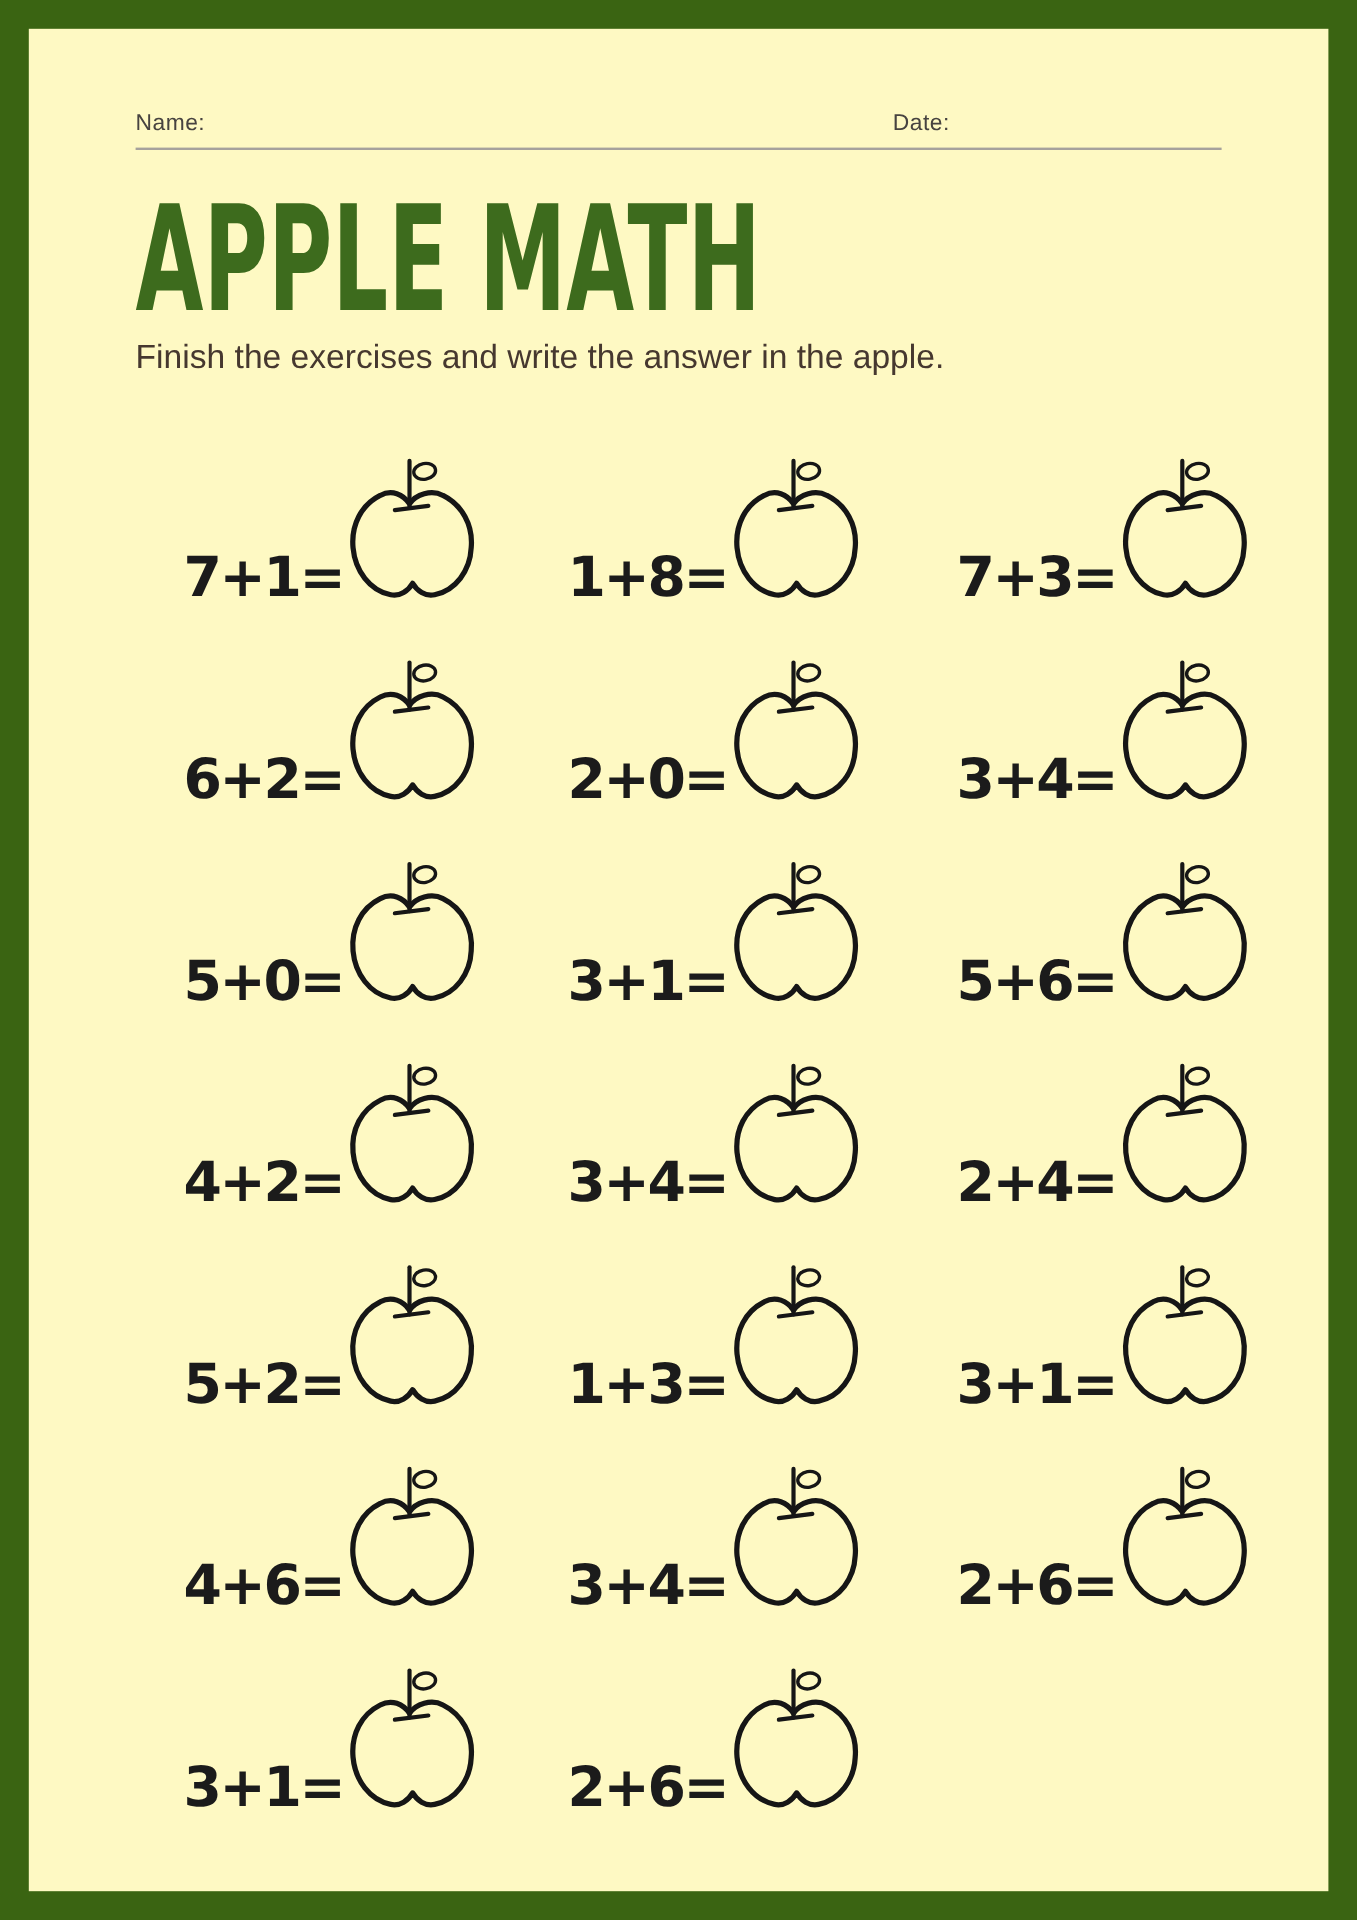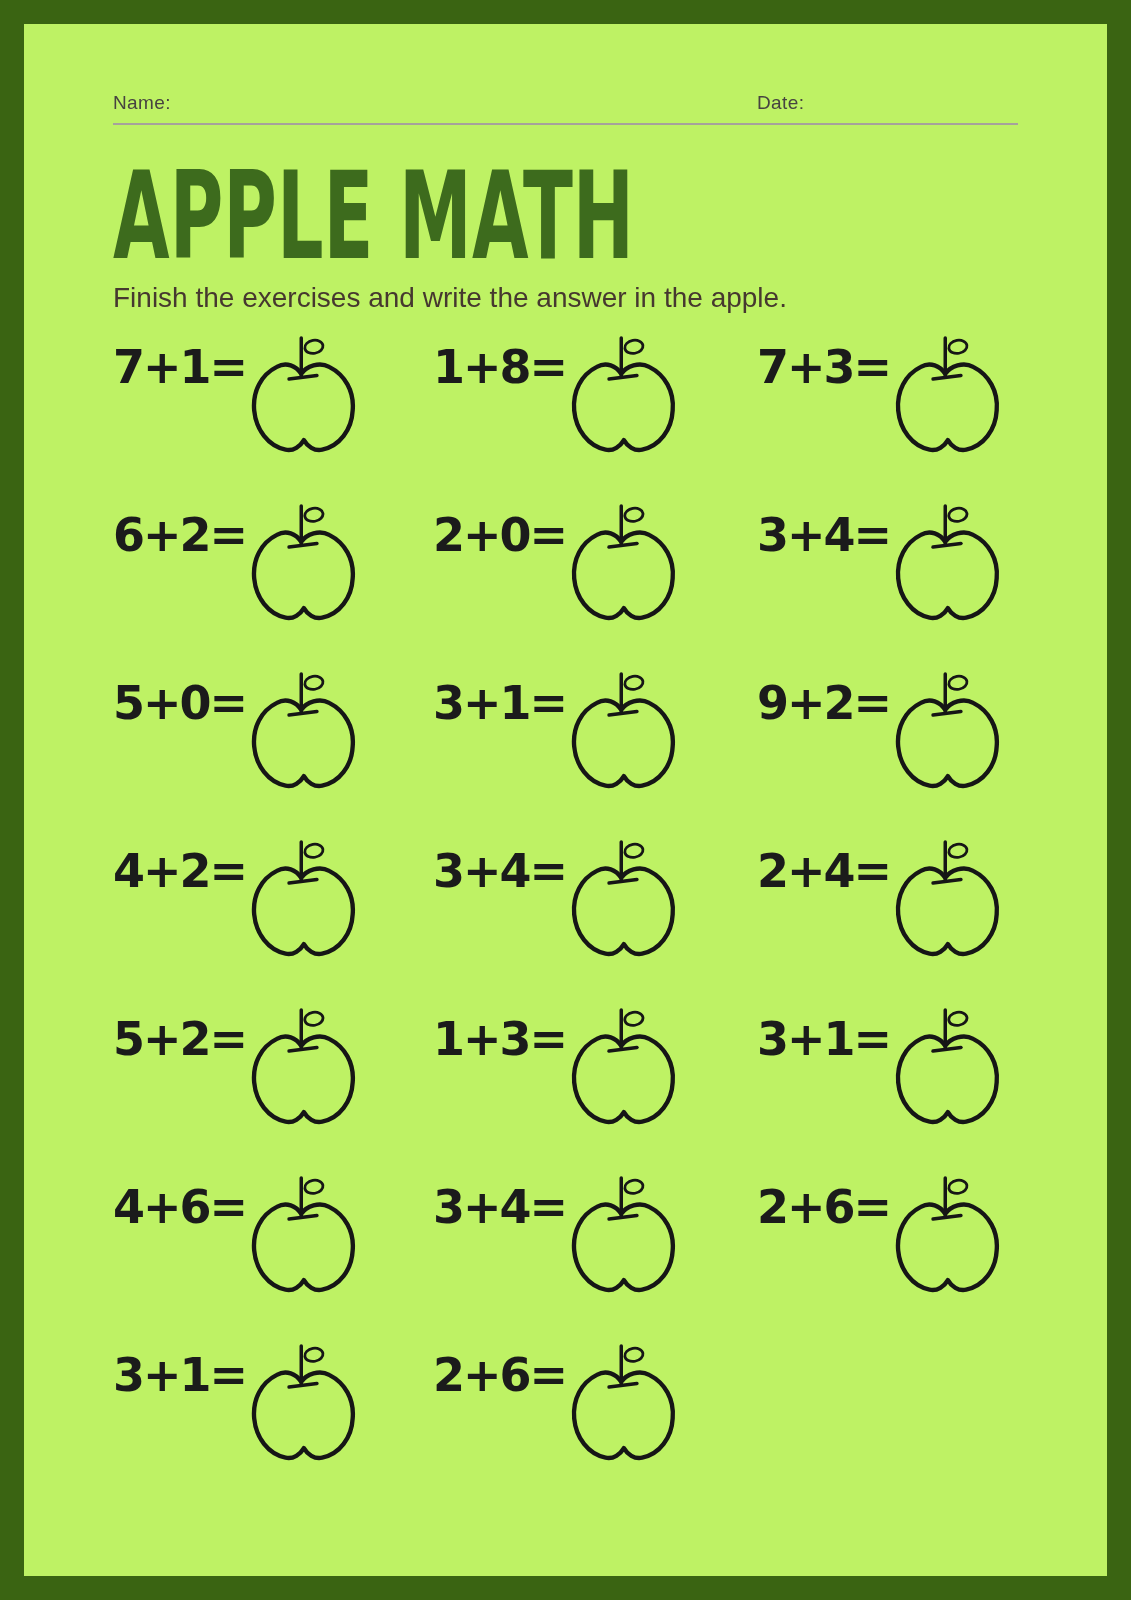--- a/index.html
+++ b/index.html
@@ -20,21 +20,21 @@
     margin-top:68px;
     height:26px;
     border-bottom:2px solid #a6a29c;
     padding-bottom:5px;
   }
   .field-label {
     font-size:19px;
     color:#474340;
     letter-spacing:0.4px;
   }
-  .date-field { position:absolute; left:644px; top:0; }
+  .date-field { position:absolute; left:631px; top:0; }
 
   
   .title {
     margin-top:30px;
     font-family:"DejaVu Sans", sans-serif;
     font-weight:bold;
     font-size:122px;
     line-height:1;
     color:#3d6b1d;
     letter-spacing:0;
@@ -49,21 +49,21 @@
     color:#46382f;
   }
 
   
   .grid {
     margin-top:18px;
     display:grid;
     grid-template-columns:320px 324px 261px;
     grid-auto-rows:168px;
   }
-  .cell { display:flex; align-items:flex-start; }
+  .cell { display:flex; align-items:flex-end;margin-left:40px; }
   .expr {
     width:130px;
     font-family:"DejaVu Sans", sans-serif;
     font-weight:bold;
     font-size:46px;
     letter-spacing:-2px;
     color:#1b1b1b;
     transform:translateY(8px);
     white-space:nowrap;
   }
@@ -79,21 +79,21 @@
       <g fill="none" stroke="#161616" stroke-linecap="round" stroke-linejoin="round">
         <path stroke-width="4" d="M63,52 L63,7"></path>
         <path stroke-width="4" d="M49,54 L81,50"></path>
         <ellipse stroke-width="3.2" cx="77.5" cy="17" rx="10.5" ry="7.5" transform="rotate(-10 77.5 17)"></ellipse>
         <path stroke-width="5" d="M63,48 C57,39 46,34 35,40 C17,49 7,68 9,90 C11,112 25,131 45,135 C54,137 62,131 66,124 C70,131 78,137 87,135 C107,131 121,112 122,90 C124,68 113,49 95,40 C84,34 69,39 63,48 Z"></path>
       </g>
     </symbol>
   </defs>
 </svg>
 
-<div class="sheet" style="border-color: rgb(58, 100, 18); background: #bef264;">
+<div class="sheet" style="border-color: rgb(58, 100, 18); background: #fef9c3;">
 
   <div class="fields">
     <span class="field-label">Name:</span>
     <span class="field-label date-field">Date:</span>
   </div>
 
   <div class="title" style="color: rgb(61, 107, 29);">APPLE MATH</div>
   <div class="subtitle">Finish the exercises and write the answer in the apple.</div>
 
   <div class="grid">
@@ -141,21 +141,21 @@
           <use href="#apple"></use>
         </svg>
     </div>
     <div class="cell">
       <span class="expr">3+1=</span>
       <svg class="apple-svg" viewBox="0 0 130 140">
           <use href="#apple"></use>
         </svg>
     </div>
     <div class="cell">
-      <span class="expr">9+2=</span>
+      <span class="expr">5+6=</span>
       <svg class="apple-svg" viewBox="0 0 130 140">
           <use href="#apple"></use>
         </svg>
     </div>
 
     <div class="cell">
       <span class="expr">4+2=</span>
       <svg class="apple-svg" viewBox="0 0 130 140">
           <use href="#apple"></use>
         </svg>

